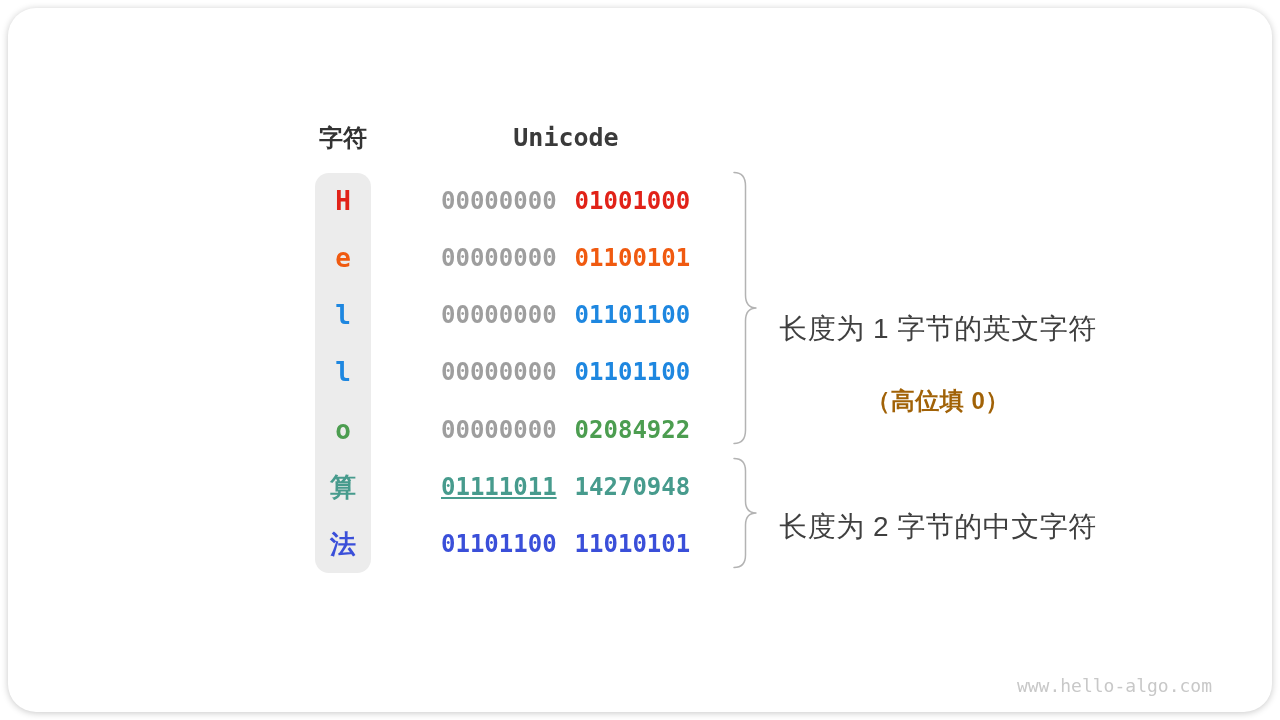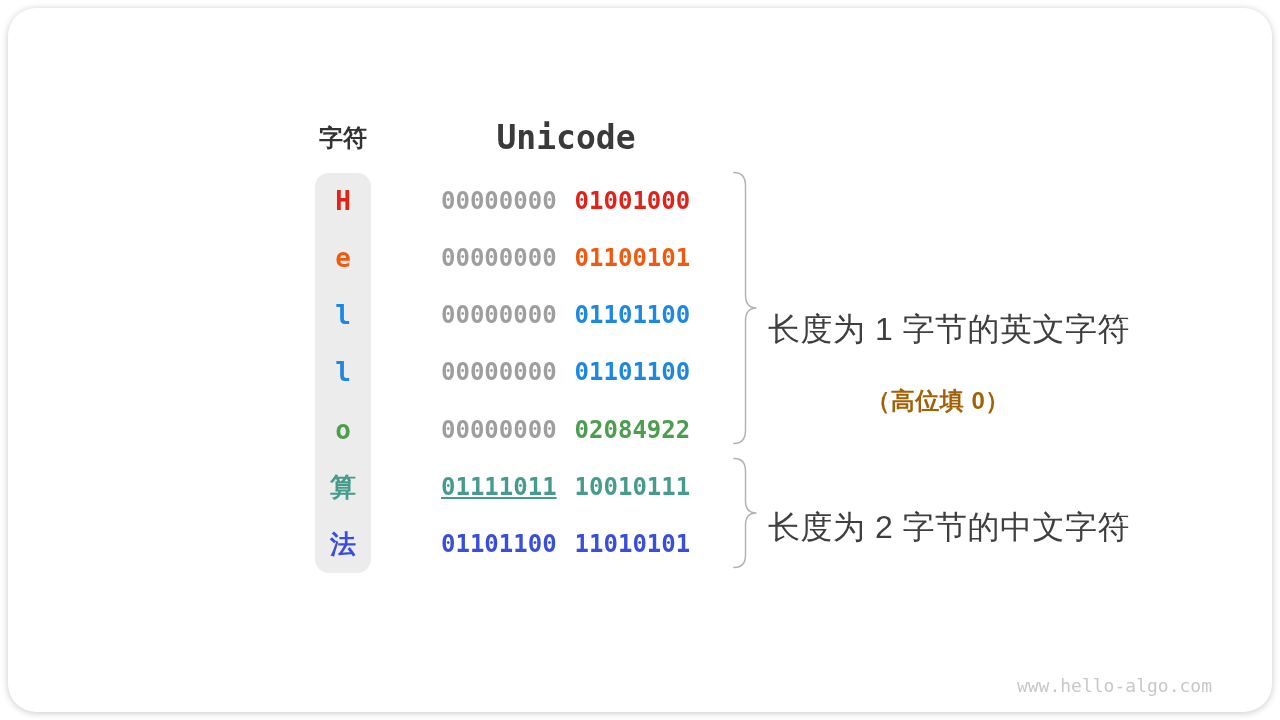--- a/index.html
+++ b/index.html
@@ -37,21 +37,21 @@
     color: #333333;
     line-height: 28px;
   }
   .hdr-unicode {
     position: absolute;
     left: 433px;
     top: 115px;
     width: 250px;
     text-align: center;
     font-family: "DejaVu Sans Mono", monospace;
-    font-size: 33px;
+    font-size: 25px;
     font-weight: bold;
     color: #3a3a3a;
     line-height: 29px;
   }
   .char-col-bg {
     position: absolute;
     left: 307px;
     top: 165px;
     width: 56px;
     height: 400px;
@@ -95,21 +95,21 @@
     stroke-width: 1.5;
     stroke-linecap: round;
   }
   .ann {
     position: absolute;
     width: 340px;
     text-align: center;
     white-space: pre;
   }
   .ann .main {
-    font-size: 32px;
+    font-size: 28px;
     color: #3f3f3f;
     line-height: 30px;
     letter-spacing: 0.5px;
   }
   .ann .muted {
     font-size: 24px;
     font-weight: bold;
     color: #a16207;
     line-height: 30px;
     margin-top: 6px;
@@ -159,21 +159,21 @@
     <span class="bin"><span class="high" style="color: rgb(158, 158, 158);">00000000</span><span class="low" style="color: rgb(30, 135, 224);">01101100</span></span>
   </div>
 
   <div class="row" style="top: 394px;">
     <span class="char" style="color: rgb(76, 157, 80);">o</span>
     <span class="bin"><span class="high" style="color: rgb(158, 158, 158);">00000000</span><span class="low" style="color: rgb(76, 157, 80);">02084922</span></span>
   </div>
 
   <div class="row" style="top: 451px;">
     <span class="char" style="color: rgb(71, 155, 141);">算</span>
-    <span class="bin"><span class="high" style="color: rgb(71, 155, 141); text-decoration: underline;">01111011</span><span class="low" style="color: rgb(71, 155, 141);">10010111</span></span>
+    <span class="bin"><span class="high" style="color: rgb(71, 155, 141); text-decoration: underline;">01111011</span><span class="low" style="color: rgb(71, 155, 141);">14270948</span></span>
   </div>
 
   <div class="row" style="top: 508px;">
     <span class="char" style="color: rgb(58, 79, 217);">法</span>
     <span class="bin"><span class="high" style="color: rgb(58, 79, 217);">01101100</span><span class="low" style="color: rgb(58, 79, 217); margin-top: 12px;">11010101</span></span>
   </div>
 </div>
 
     <svg class="brace" style="left:724px; top:163px;" width="26" height="274" viewBox="0 0 26 274">
       <path d="M2,1.5 Q13.5,1.5 13.5,15 L13.5,124 Q13.5,137 24.5,137 Q13.5,137 13.5,150 L13.5,259 Q13.5,272.5 2,272.5"></path>

